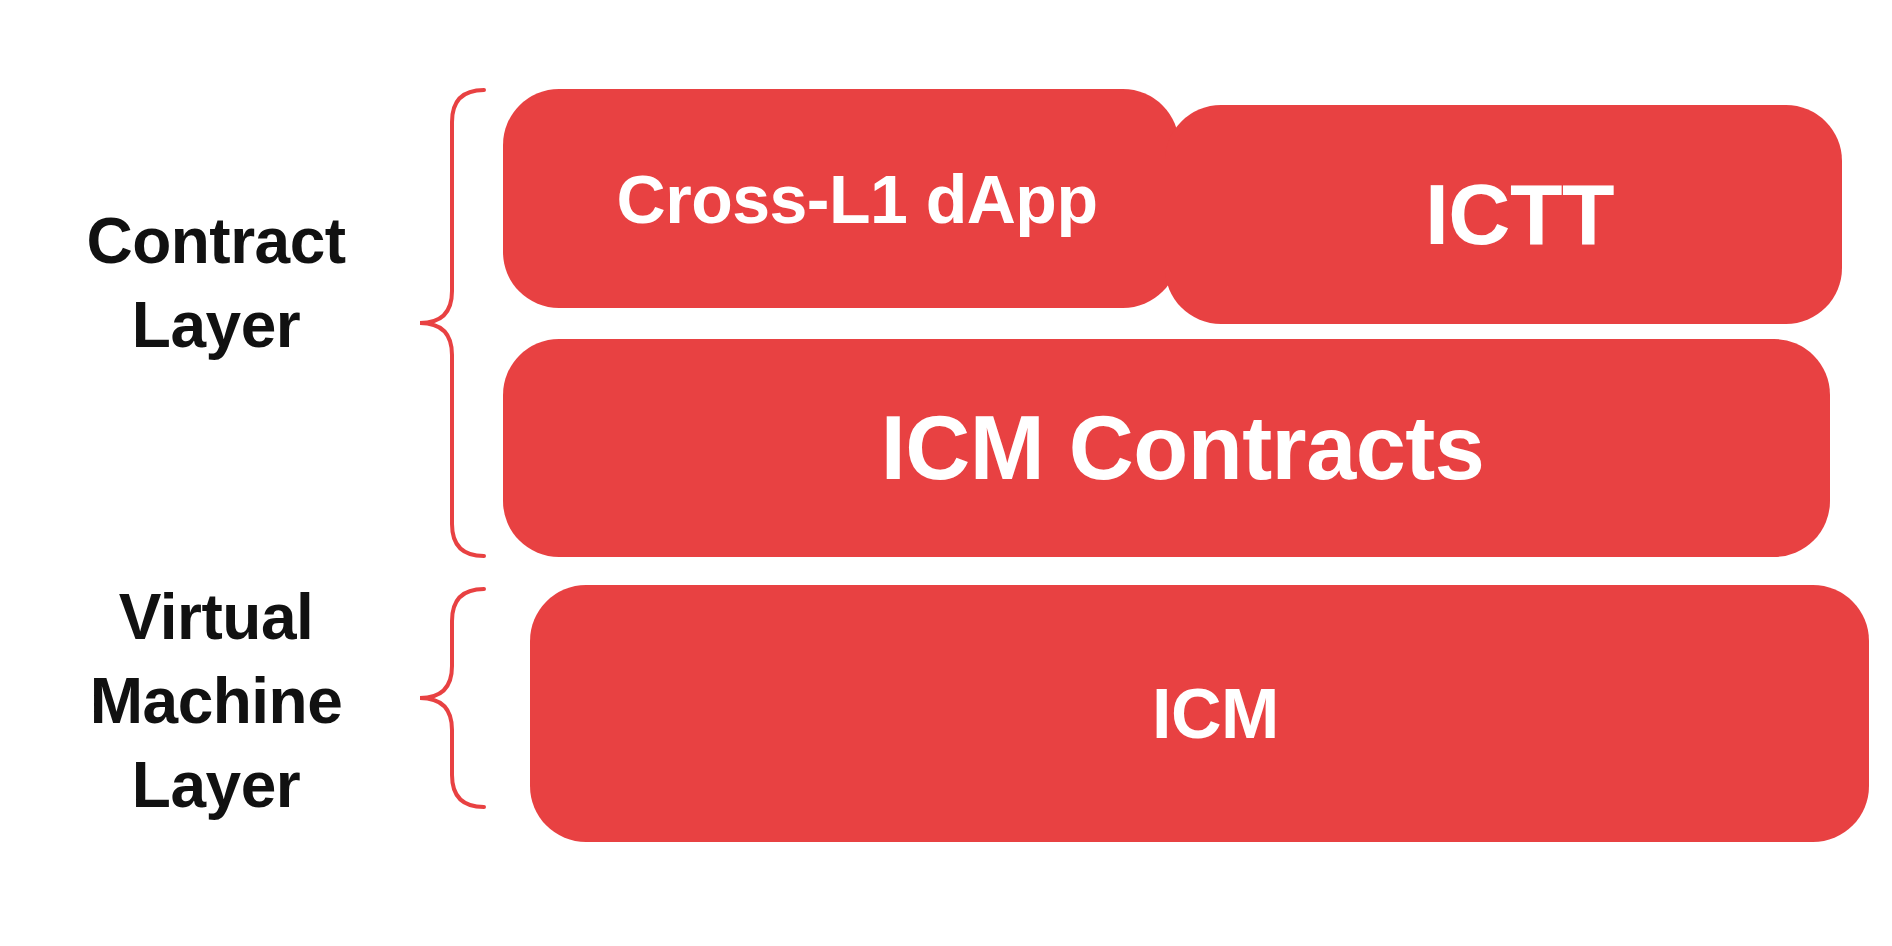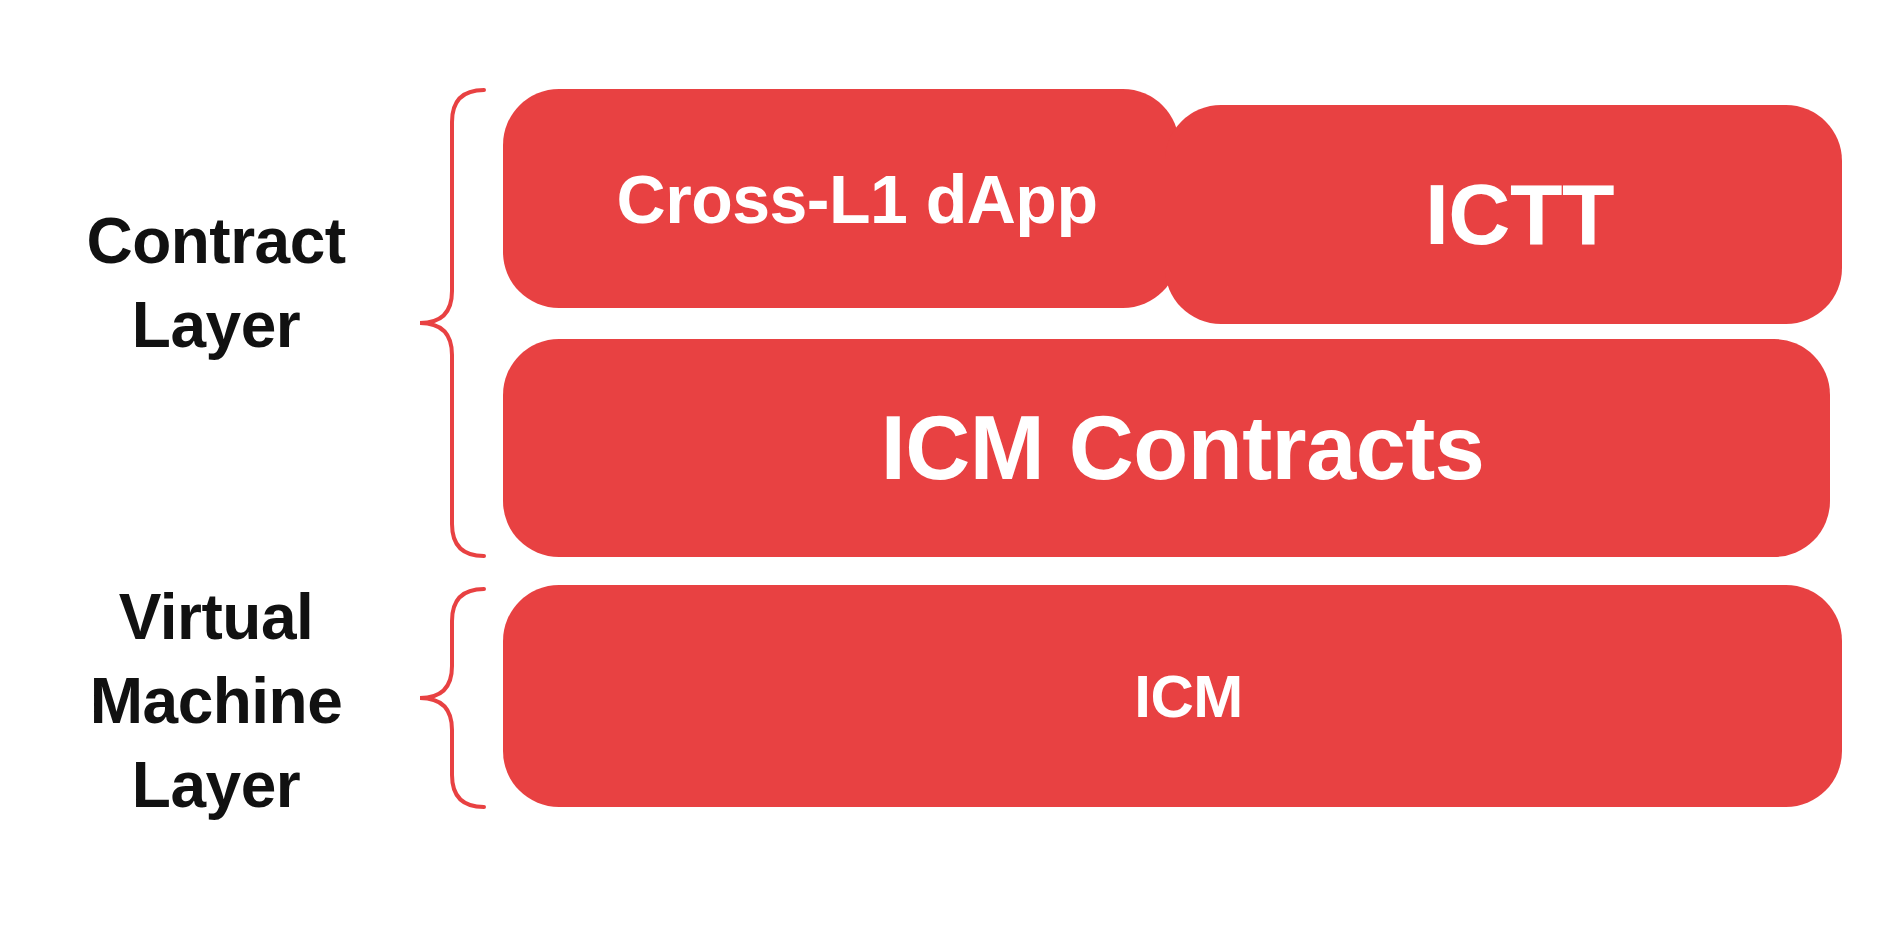--- a/index.html
+++ b/index.html
@@ -52,21 +52,21 @@
     align-items: center;
     justify-content: center;
     color: var(--box_text, #ffffff);
     font-weight: 700;
     letter-spacing: -0.5px;
     padding-left: 32px;
   }
   .box-cross-l1-dapp { left: 503px; top: 89px;  width: 644px;  height: 219px; font-size: 68px; }
   .box-ictt          { left: 1165px; top: 105px; width: 645px;  height: 219px; font-size: 86px; }
   .box-icm-contracts { left: 503px; top: 339px; width: 1295px; height: 218px; font-size: 90px; }
-  .box-icm           { left: 503px; top: 585px; width: 1307px; height: 222px; font-size: 60px; }
+  .box-icm           { left: 530px; top: 585px; width: 1307px; height: 257px; font-size: 70px; }
 </style>
 </head>
 <body>
 
 <div class="canvas">
 
   <div class="layer-label label-smart-contract">
     <div>Contract</div>
     <div>Layer</div>
   </div>

